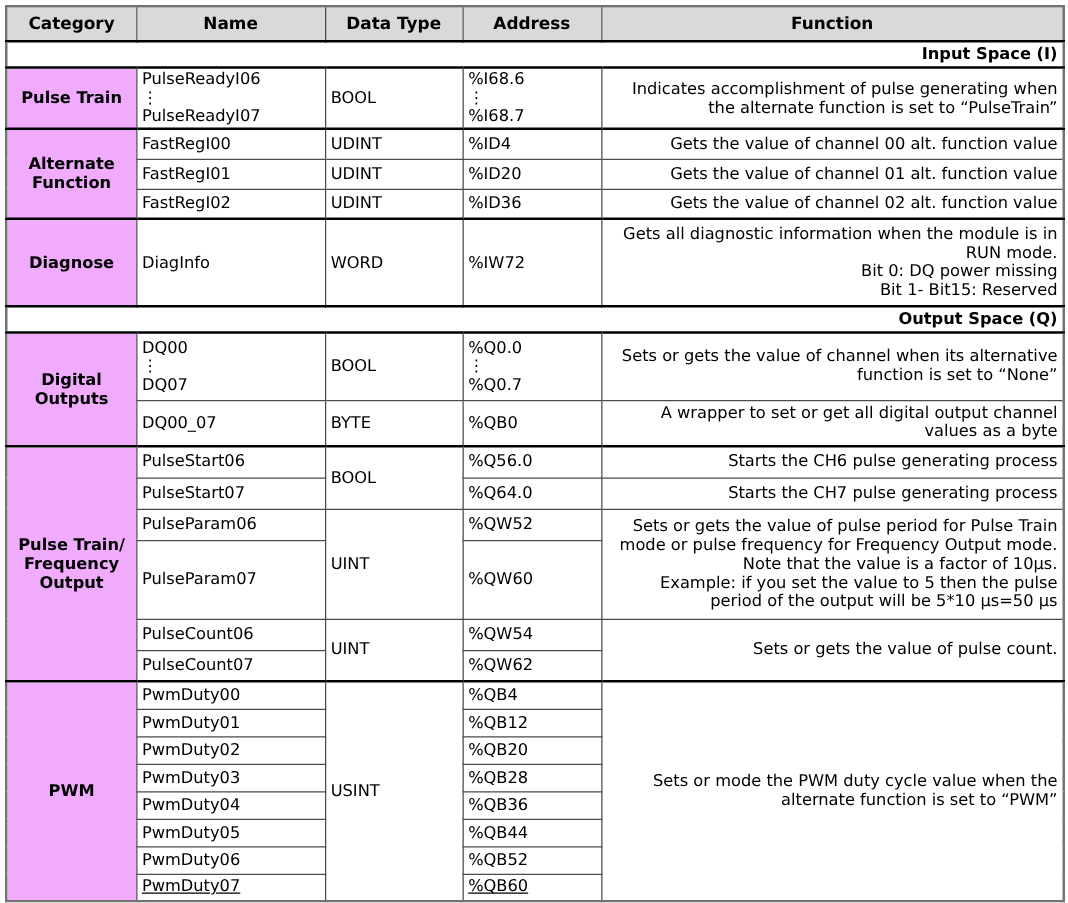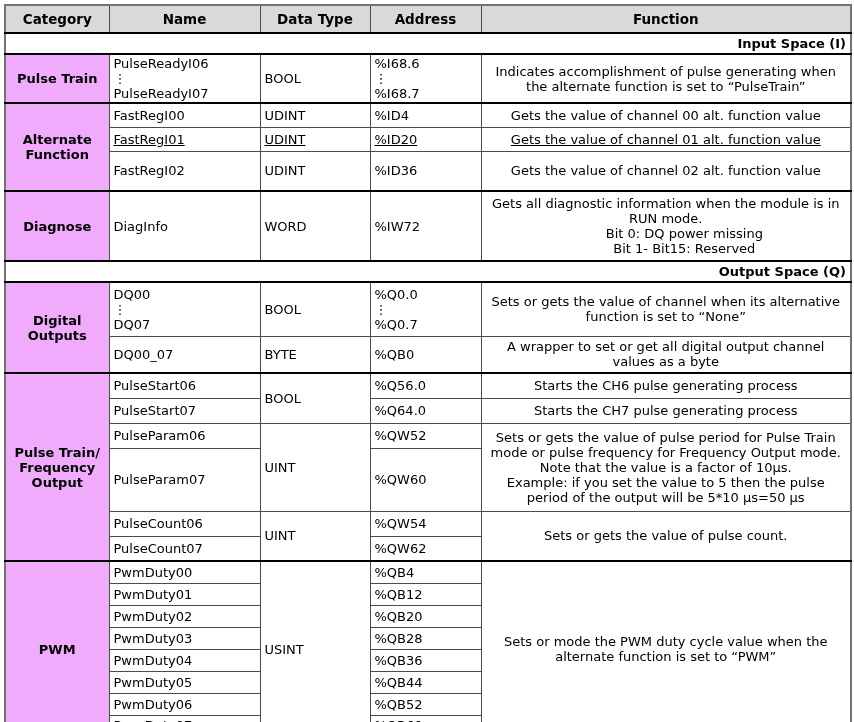--- a/index.html
+++ b/index.html
@@ -56,21 +56,21 @@
   }
   td.name-cell,
   td.address-cell {
     text-align: left;
     white-space: pre-line;
   }
   td.type-cell {
     text-align: left;
   }
   td.function-cell {
-    text-align: center;
+    text-align: right;
     white-space: pre-wrap;
   }
 </style>
 </head>
 <body>
 
 <div class="doc">
   <table class="io-table">
     <colgroup>
         <col style="width: 104px;">
@@ -104,27 +104,27 @@
           <td class="function-cell">Indicates accomplishment of pulse generating when the alternate function is set to “PulseTrain”</td>
         </tr>
         <tr class="group-start" style="height: 24px;">
           <td rowspan="3" class="category-cell">Alternate
 Function</td>
           <td class="name-cell">FastRegI00</td>
           <td class="type-cell">UDINT</td>
           <td class="address-cell">%ID4</td>
           <td class="function-cell">Gets the value of channel 00 alt. function value</td>
         </tr>
-        <tr style="height: 24px; text-decoration: underline;">
+        <tr style="height: 24px;">
           <td class="name-cell">FastRegI01</td>
           <td class="type-cell">UDINT</td>
           <td class="address-cell">%ID20</td>
           <td class="function-cell">Gets the value of channel 01 alt. function value</td>
         </tr>
-        <tr style="height: 40px;">
+        <tr style="height: 24px;">
           <td class="name-cell">FastRegI02</td>
           <td class="type-cell">UDINT</td>
           <td class="address-cell">%ID36</td>
           <td class="function-cell">Gets the value of channel 02 alt. function value</td>
         </tr>
         <tr class="group-start" style="height: 70px;">
           <td class="category-cell">Diagnose</td>
           <td class="name-cell">DiagInfo</td>
           <td class="type-cell">WORD</td>
           <td class="address-cell">%IW72</td>

